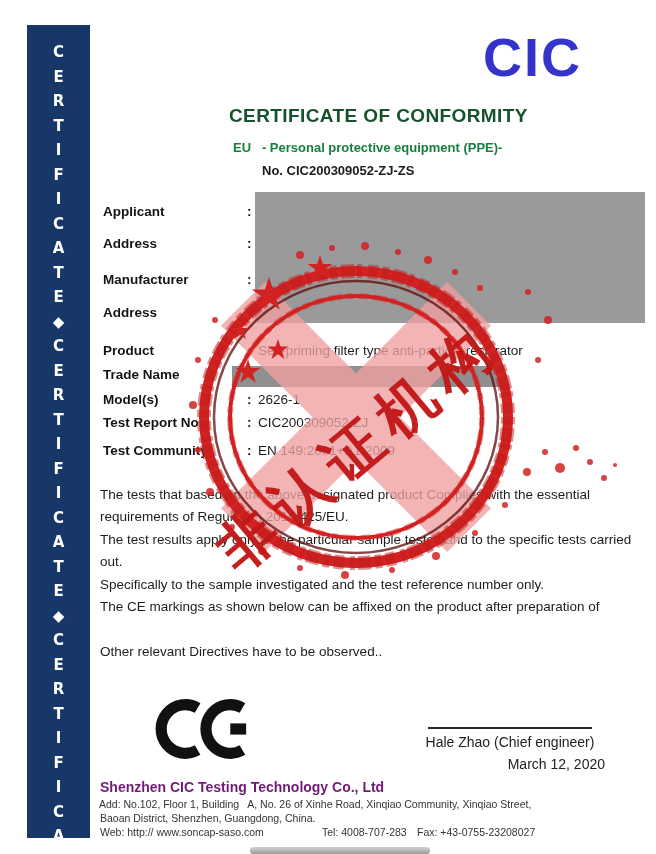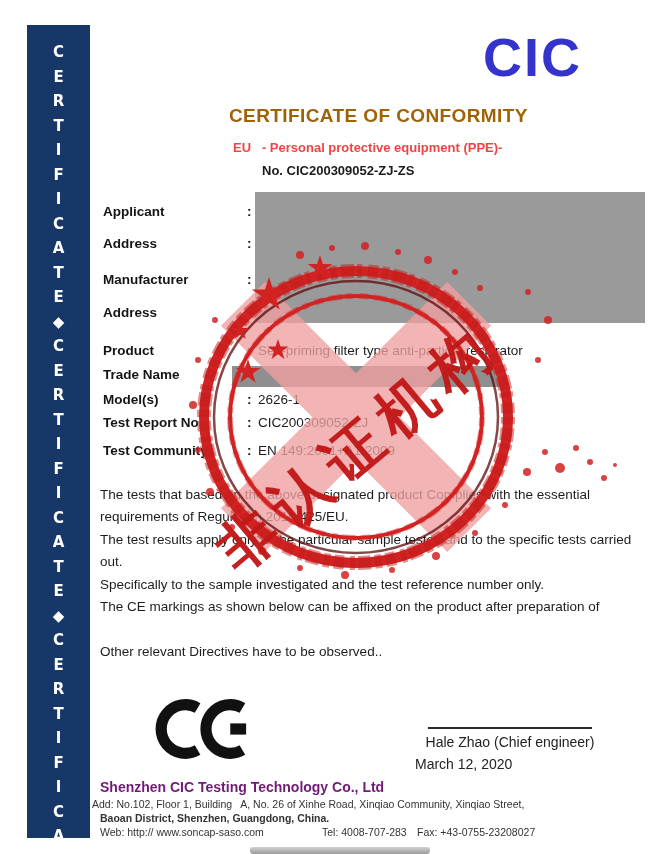--- a/index.html
+++ b/index.html
@@ -11,48 +11,48 @@
   
   #sidebar{left:27px;top:25px;width:63px;height:813px;background:#173769;}
   #sidebar-text{position:absolute;left:50%;transform:translateX(-50%);top:18px;
         writing-mode:vertical-lr;text-orientation:upright;
         color:#ffffff;font-weight:bold;font-size:15px;letter-spacing:6.5px;
         font-family:"DejaVu Sans","Liberation Sans",sans-serif;}
 
   
   #logo{left:483px;top:26px;font-size:54px;font-weight:bold;color:#3433cb;
         letter-spacing:2px;font-family:"Liberation Sans",sans-serif;}
-  #title{left:229px;top:105px;font-size:19px;font-weight:bold;color:#a16207;letter-spacing:.4px;}
-  #subtitle1{left:233px;top:140px;font-size:13px;font-weight:bold;color:#ef4444;}
+  #title{left:229px;top:105px;font-size:19px;font-weight:bold;color:#14532d;letter-spacing:.4px;}
+  #subtitle1{left:233px;top:140px;font-size:13px;font-weight:bold;color:#15803d;}
   #subtitle2{left:262px;top:163px;font-size:13px;font-weight:bold;color:#1b1b1b;}
 
   
   .redact{background:#9a9a9a;}
   #redact-top{left:255px;top:192px;width:390px;height:131px;}
   #redact-trade{left:232px;top:366px;width:272px;height:21px;background:#8f8f8f;}
 
   
   .flabel{left:103px;font-size:13.5px;font-weight:bold;color:#141414;}
   .fcolon{left:247px;font-size:13.5px;font-weight:bold;color:#141414;}
   .fvalue{left:258px;font-size:13.5px;color:#1c1c1c;}
 
   
   .bline{left:100px;width:548px;font-size:13.5px;color:#1d1d1d;}
 
   
   #ce-mark{left:150px;top:696px;}
   #sig-line{left:428px;top:727px;width:164px;border-top:2px solid #2a2a2a;height:0;}
   #sig-name{left:415px;top:734px;width:190px;text-align:center;font-size:14px;color:#222;}
-  #sig-date{left:415px;top:756px;width:190px;text-align:left;font-size:14px;color:#222;}
+  #sig-date{left:415px;top:756px;width:190px;text-align:right;font-size:14px;color:#222;}
 
   
   #f-company{left:100px;top:779px;font-size:14px;font-weight:bold;color:#701a75;}
   .fsmall{font-size:10.5px;color:#333;}
-  #f-addr1{left:92px;top:798px;}
-  #f-addr2{left:100px;top:812px;font-weight:bold;}
+  #f-addr1{left:99px;top:798px;}
+  #f-addr2{left:100px;top:812px;}
   #f-web{left:100px;top:826px;}
   #f-tel{left:322px;top:826px;}
   #f-fax{left:417px;top:826px;}
 
   
   #stamp{left:160px;top:228px;pointer-events:none;}
 
   
   #bottom-shadow{left:250px;top:847px;width:180px;height:7px;border-radius:3px;
         background:linear-gradient(#c9c9c9,#8a8a8a);opacity:.85;}

